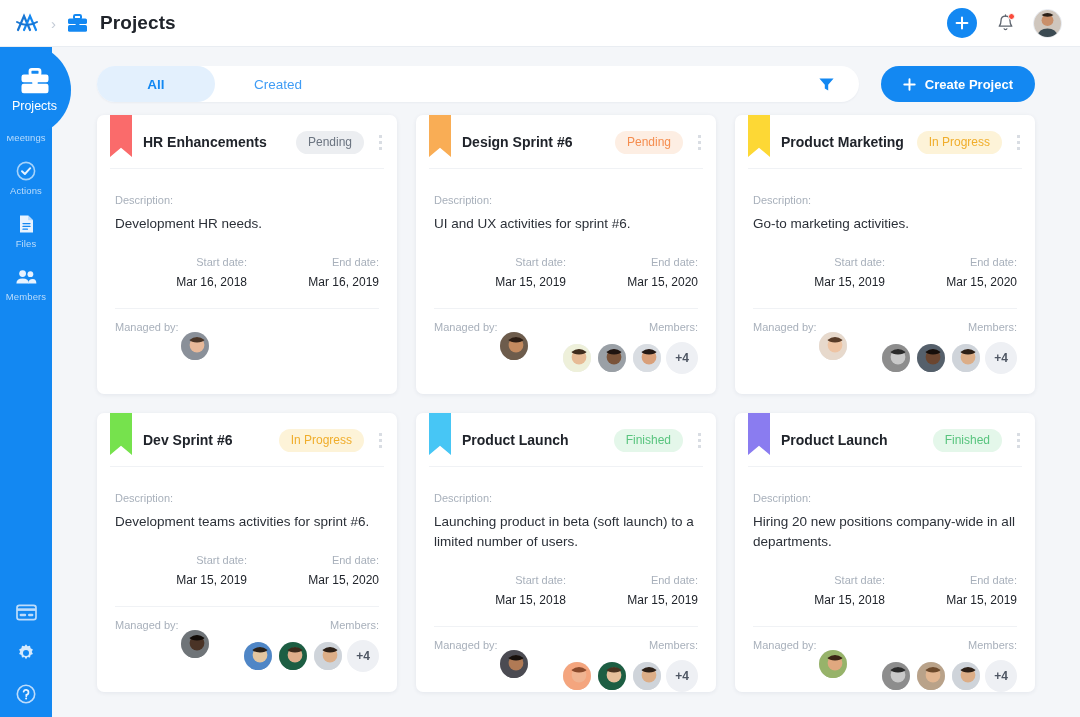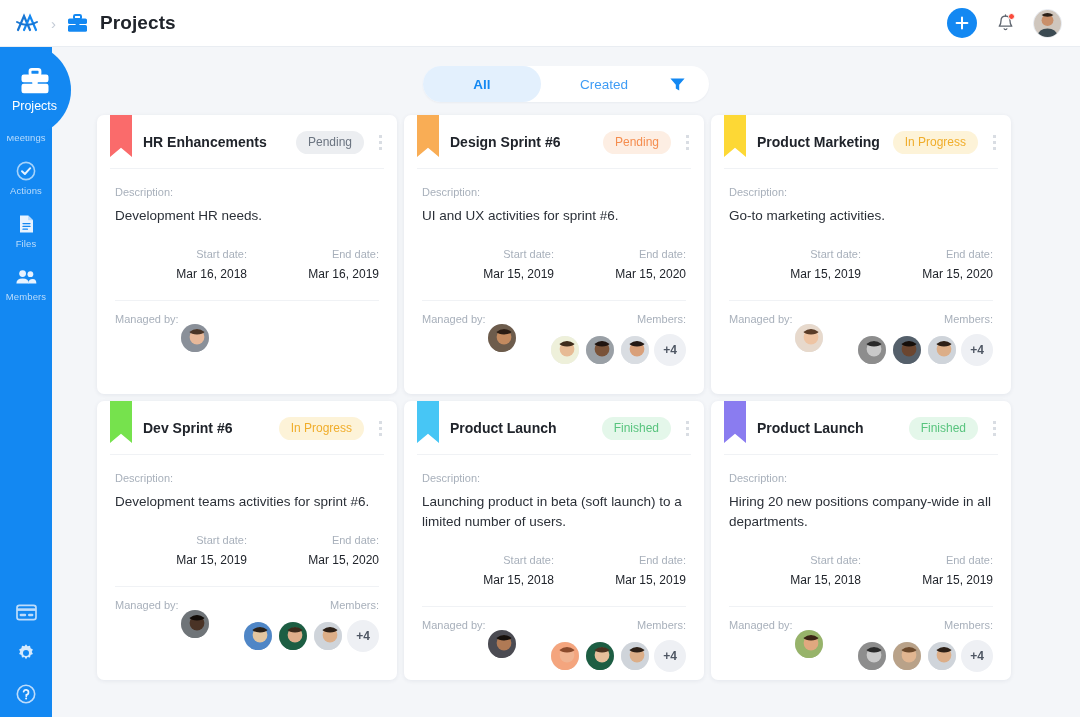--- a/index.html
+++ b/index.html
@@ -55,42 +55,42 @@
     position: absolute; left: -6px; top: 44px; width: 77px; height: 92px;
     background: #1388f2; border-radius: 0 46px 46px 0;
     display: flex; flex-direction: column; align-items: center; justify-content: center;
     gap: 4px; z-index: 25; cursor: pointer; padding-left: 4px;
   }
   .proj-bubble .plabel { font-size: 12.5px; color: #fff; }
 
   
   .content { position: absolute; left: 52px; top: 47px; width: 1028px; height: 670px; background: #f4f6f9; }
 
-  .toolbar { position: absolute; left: 45px; top: 19px; width: 938px; height: 36px; display: flex; align-items: center; gap: 22px; flex-direction: column; }
+  .toolbar { position: absolute; left: 45px; top: 19px; width: 938px; height: 36px; display: flex; align-items: center; gap: 22px; }
   .tabbar {
     flex: 1; height: 36px; background: #fff; border-radius: 18px;
     display: flex; align-items: center; position: relative;
     box-shadow: 0 1px 2px rgba(30,50,90,.05);
   }
   .tab {
     height: 36px; border-radius: 18px; display: flex; align-items: center; justify-content: center;
     font-size: 13.5px; cursor: pointer;
   }
   .tab.active { width: 118px; background: #e3f0fd; color: #1388f2; font-weight: bold; }
   .tab.idle { width: 126px; color: #3f9cf5; }
   .filter-ic { margin-left: auto; margin-right: 22px; width: 20px; height: 20px; display: flex; align-items: center; justify-content: center; cursor: pointer; }
   .create-btn {
     height: 36px; padding: 0 22px; border-radius: 18px; background: #1388f2; border: none;
     color: #fff; font-size: 13px; font-weight: bold; font-family: inherit;
     display: flex; align-items: center; gap: 9px; cursor: pointer; white-space: nowrap;
   }
 
   .grid {
     position: absolute; left: 45px; top: 68px; width: 938px;
-    display: grid; grid-template-columns: repeat(3, 300px); gap: 7px;
+    display: grid; grid-template-columns: repeat(3, 300px); gap: 19px;
   }
 
   .card {
     width: 300px; height: 279px; background: #fff; border-radius: 7px;
     box-shadow: 0 1px 4px rgba(35,55,90,.08);
     position: relative; overflow: hidden;
   }
   .card-head { height: 54px; display: flex; align-items: center; padding-right: 10px; position: relative; }
   .ribbon {
     position: absolute; left: 13px; top: 0; width: 22px; height: 42px;
@@ -103,21 +103,21 @@
   .badge {
     margin-left: auto; height: 23px; padding: 0 12px; border-radius: 12px;
     display: flex; align-items: center; font-size: 12px; white-space: nowrap;
   }
   .kebab { margin-left: 9px; width: 14px; display: flex; flex-direction: column; align-items: center; gap: 3px; cursor: pointer; }
   .kebab b { width: 3px; height: 3px; background: #d9dde3; display: block; }
   .head-rule { position: absolute; left: 13px; right: 13px; top: 53px; height: 1px; background: #f0f2f5; }
 
   .sect { padding: 0 18px; }
   .lbl { font-size: 11px; color: #a8b0bb; }
-  .desc-block { margin-top: 17px; }
+  .desc-block { margin-top: 25px; }
   .desc-txt { margin-top: 8px; font-size: 13.5px; color: #2b3038; line-height: 1.48; }
   .dates { display: flex; margin-top: 22px; text-align: right; }
   .dcol { width: 50%; }
   .dval { margin-top: 7px; font-size: 12px; color: #20242b; }
   .foot-rule { margin: 19px 18px 0; height: 1px; background: #f0f2f5; }
   .foot { padding: 12px 18px 0; display: flex; align-items: flex-start; }
   .foot-l { display: flex; flex-direction: row; }
   .foot-r { margin-left: auto; display: flex; flex-direction: column; align-items: flex-end; }
   .av-row { margin-top: 9px; display: flex; align-items: center; gap: 3px; }
   .av {

